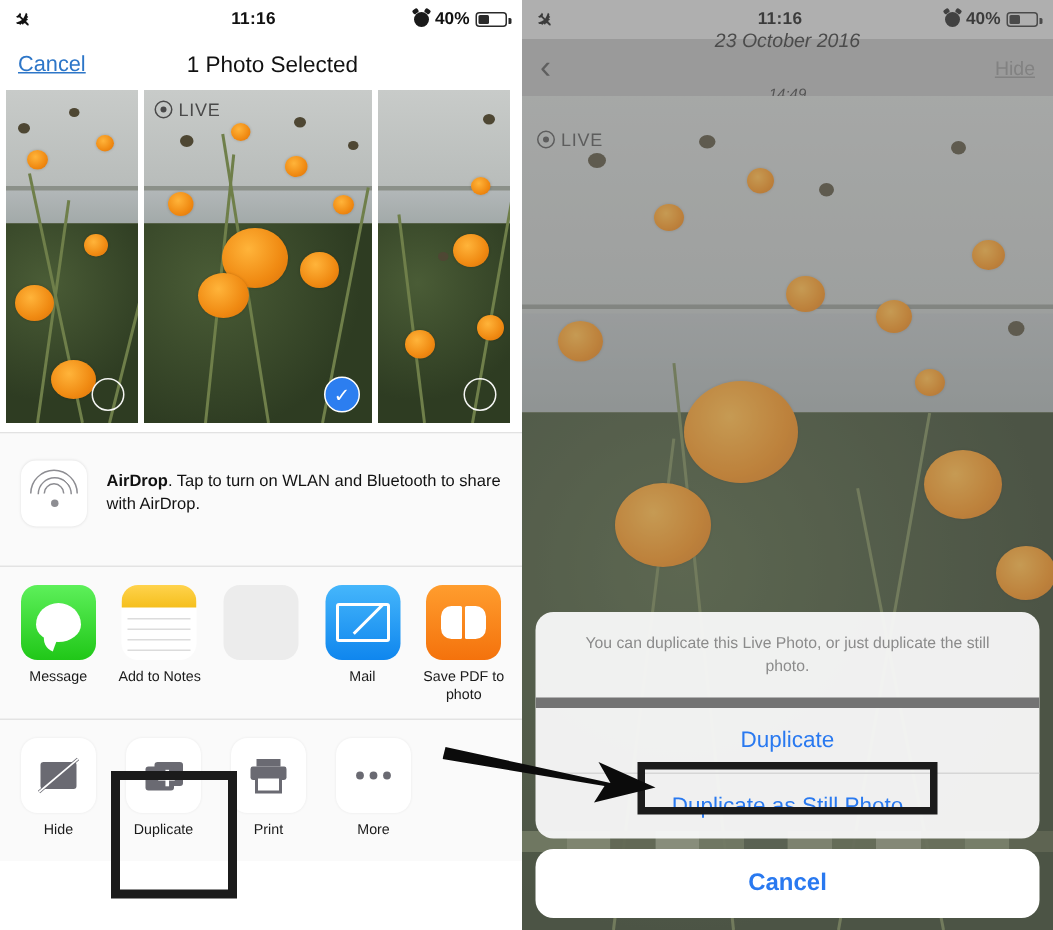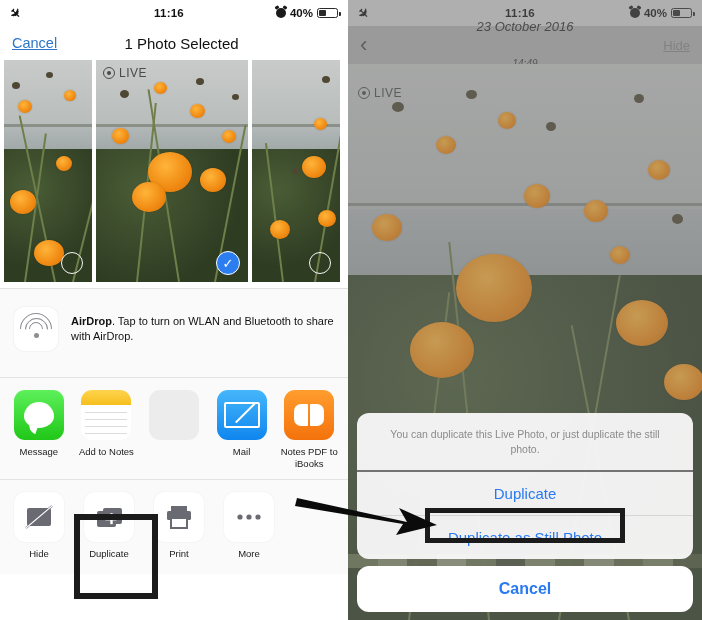--- a/index.html
+++ b/index.html
@@ -94,21 +94,21 @@
   .r-nav{height:38px;position:relative;display:flex;align-items:center;padding:0 12px;box-sizing:border-box;background:#b3b3b3;}
   .r-back{font-size:22px;color:#4e4e4e;line-height:1;font-weight:300;}
   .r-ttl{position:absolute;left:0;right:0;text-align:center;font-style:italic;}
   .r-date{font-size:13px;color:#2c2c2c;display:block;line-height:1.15;}
   .r-time{font-size:10px;color:#3c3c3c;display:block;line-height:1.3;margin-top:23px;}
   .r-edit{margin-left:auto;font-size:13px;color:#8a8a8a;text-decoration:underline;}
   .r-photo{position:absolute;left:0;right:0;top:64px;bottom:0;overflow:hidden;}
 
   .sheet-wrap{position:absolute;left:9px;right:9px;bottom:8px;}
   .as-card{background:rgba(247,247,247,.96);border-radius:12px;overflow:hidden;}
-  .as-msg{padding:14px 18px 12px 18px;text-align:center;font-size:10.5px;color:#8b8b8b;line-height:1.5;border-bottom:2px solid #737373;}
+  .as-msg{padding:14px 18px 12px 18px;text-align:center;font-size:10.5px;color:#8b8b8b;line-height:1.5;border-bottom:7px solid #737373;}
   .as-btn{padding:13px 0;text-align:center;font-size:15px;color:#2979f0;}
   .as-btn+.as-btn{border-top:1px solid #d6d6d6;}
   .as-cancel{margin-top:7px;background:#fff;border-radius:12px;padding:14px 0;text-align:center;font-size:16px;font-weight:bold;color:#2979f0;}
   .filmstrip{position:absolute;left:0;right:0;bottom:52px;height:14px;display:flex;opacity:.95;}
   .fs{flex:1;}
   .hl-box2{position:absolute;border:5px solid #1b1b1b;box-sizing:border-box;pointer-events:none;}
 
   
   .arrow-svg{position:absolute;left:295px;top:494px;width:145px;height:52px;pointer-events:none;}
 </style>
@@ -251,21 +251,21 @@
         <div class="app">
           <span class="app-ic ic-mail">
               <i class="env"></i>
             </span>
           <span class="app-lbl">Mail</span>
         </div>
         <div class="app">
           <span class="app-ic ic-ibooks">
               <i class="book"></i>
             </span>
-          <span class="app-lbl">Notes PDF to iBooks</span>
+          <span class="app-lbl">Save PDF to photo</span>
         </div>
       </div>
 
       <div class="acts-row">
         <div class="act">
           <span class="act-ic">
             <svg width="28" height="26" viewBox="0 0 28 26">
                 <rect class="g" x="2" y="4" width="24" height="18" rx="2"></rect>
                 <line x1="1" y1="24" x2="27" y2="2" stroke="#6a6a72" stroke-width="2.2"></line>
                 <line x1="1" y1="24" x2="27" y2="2" stroke="#fff" stroke-width="1.1"></line>

